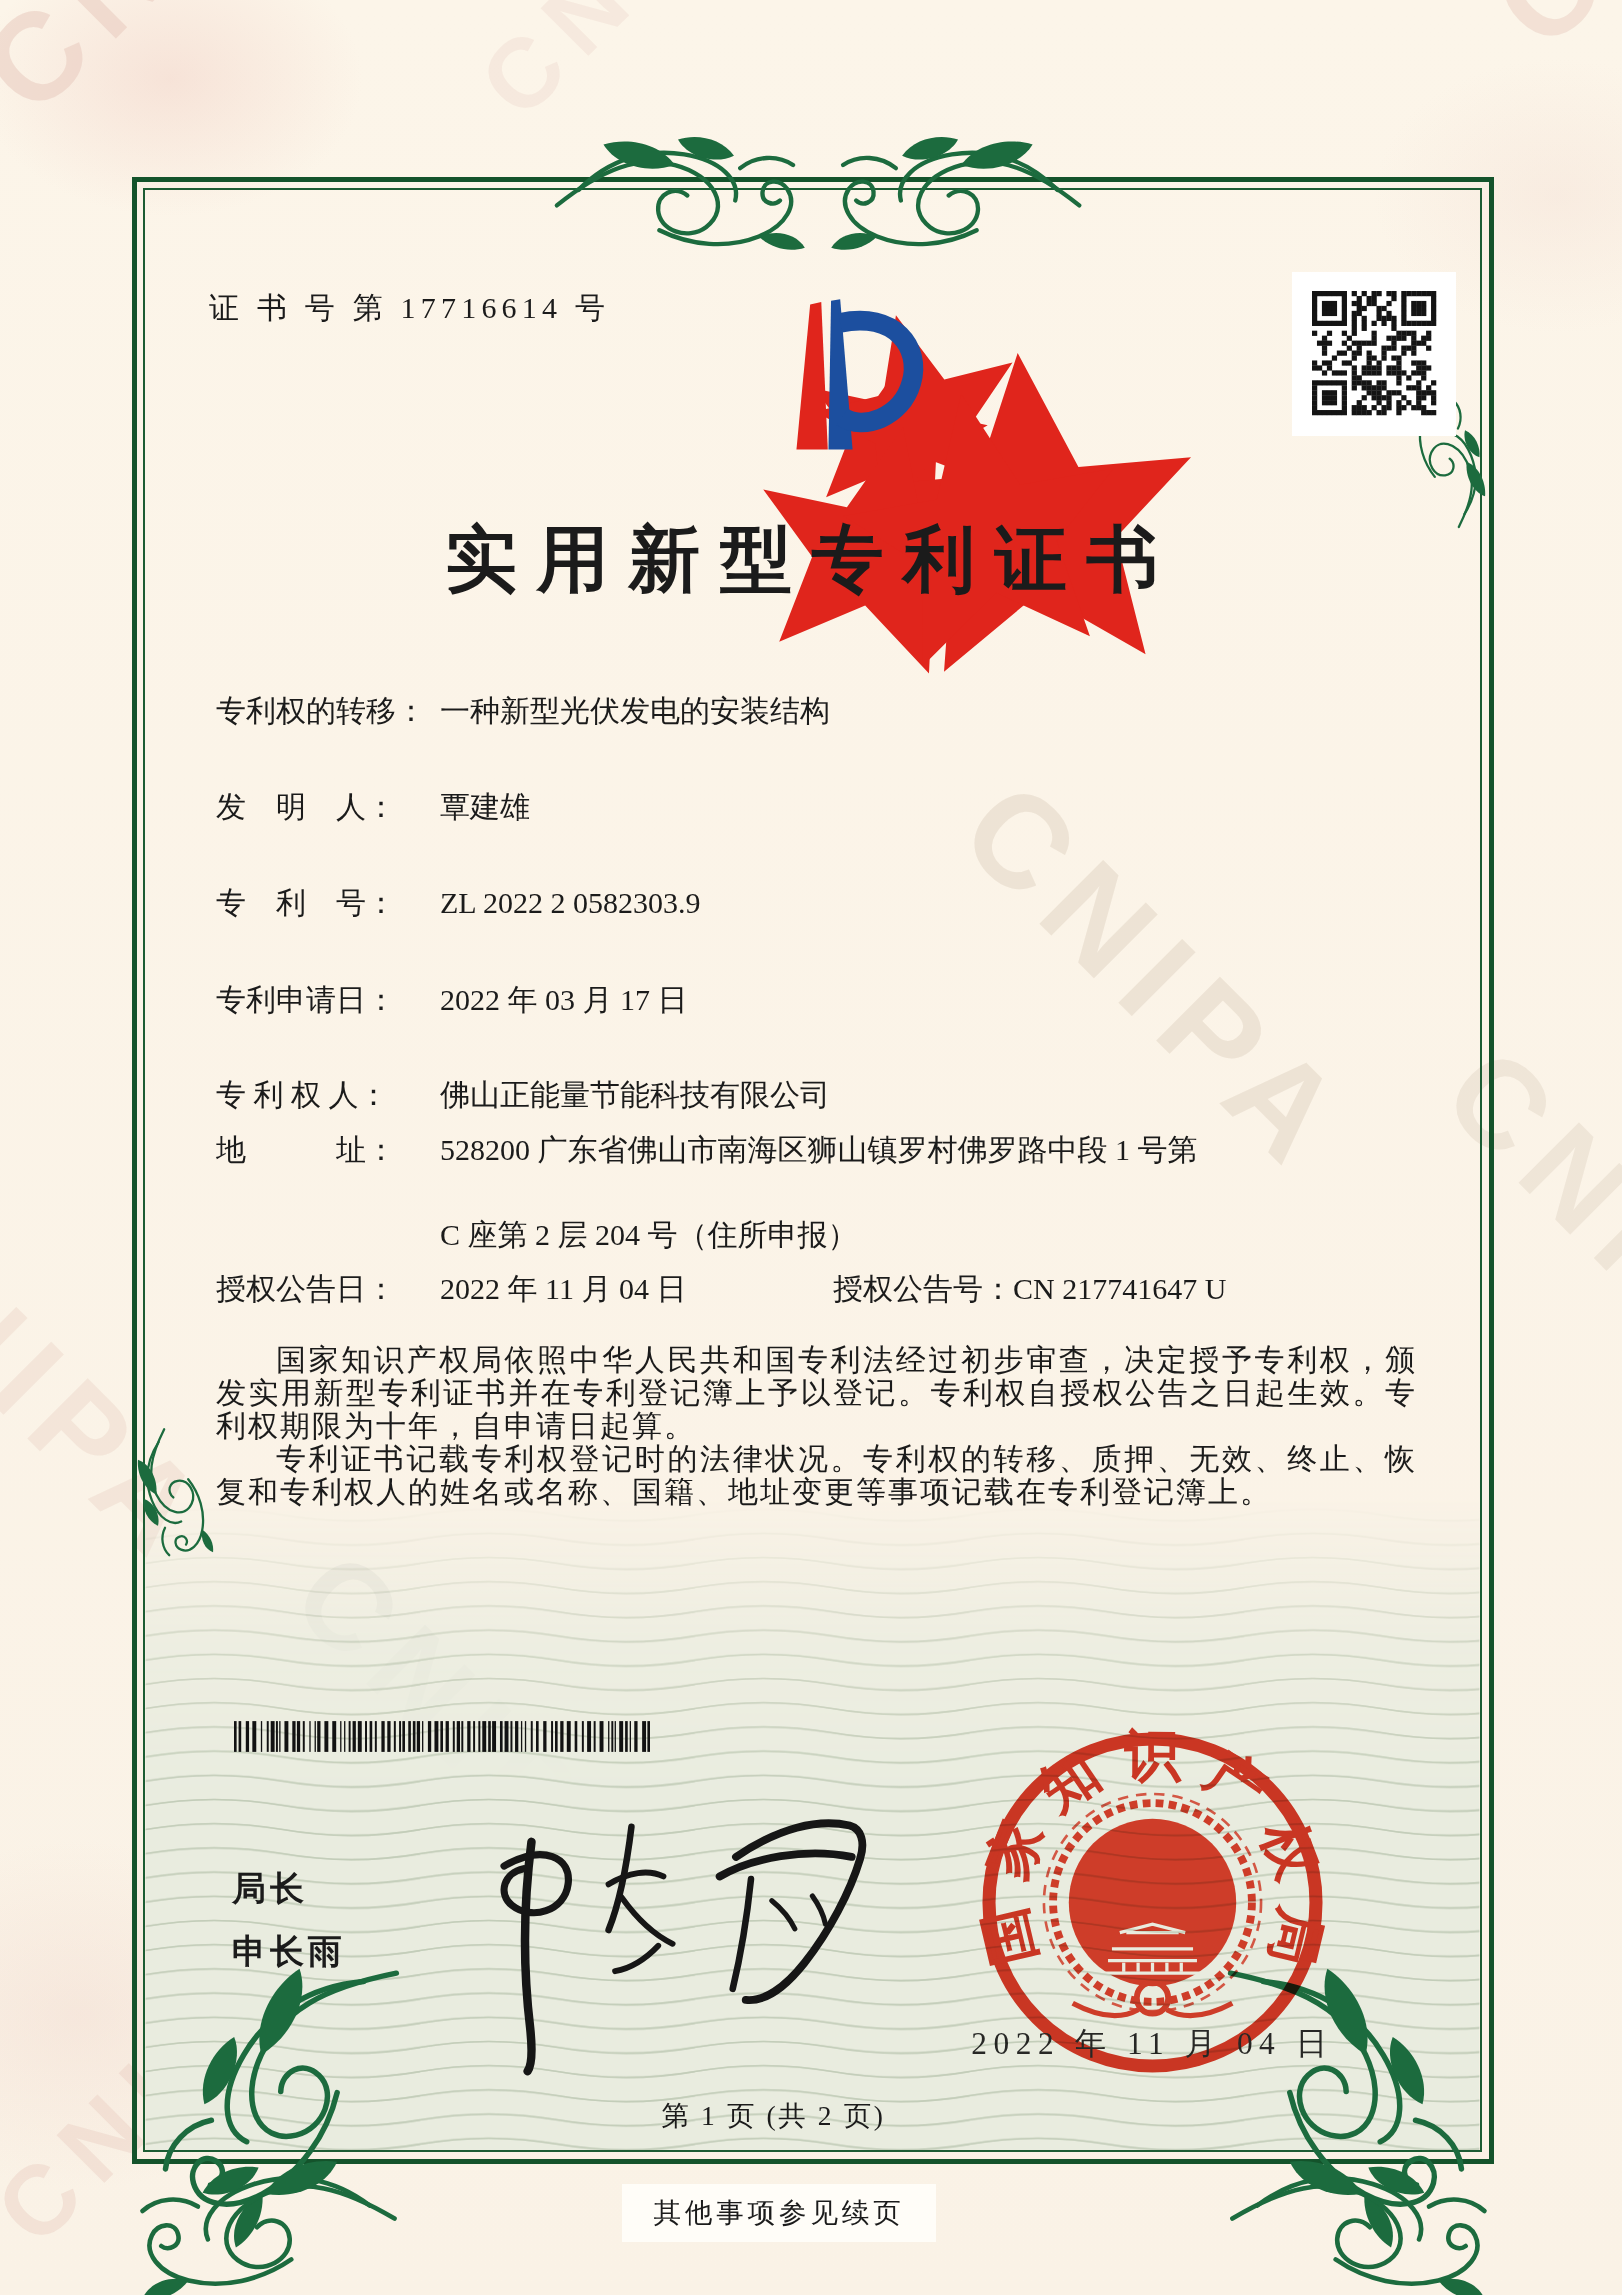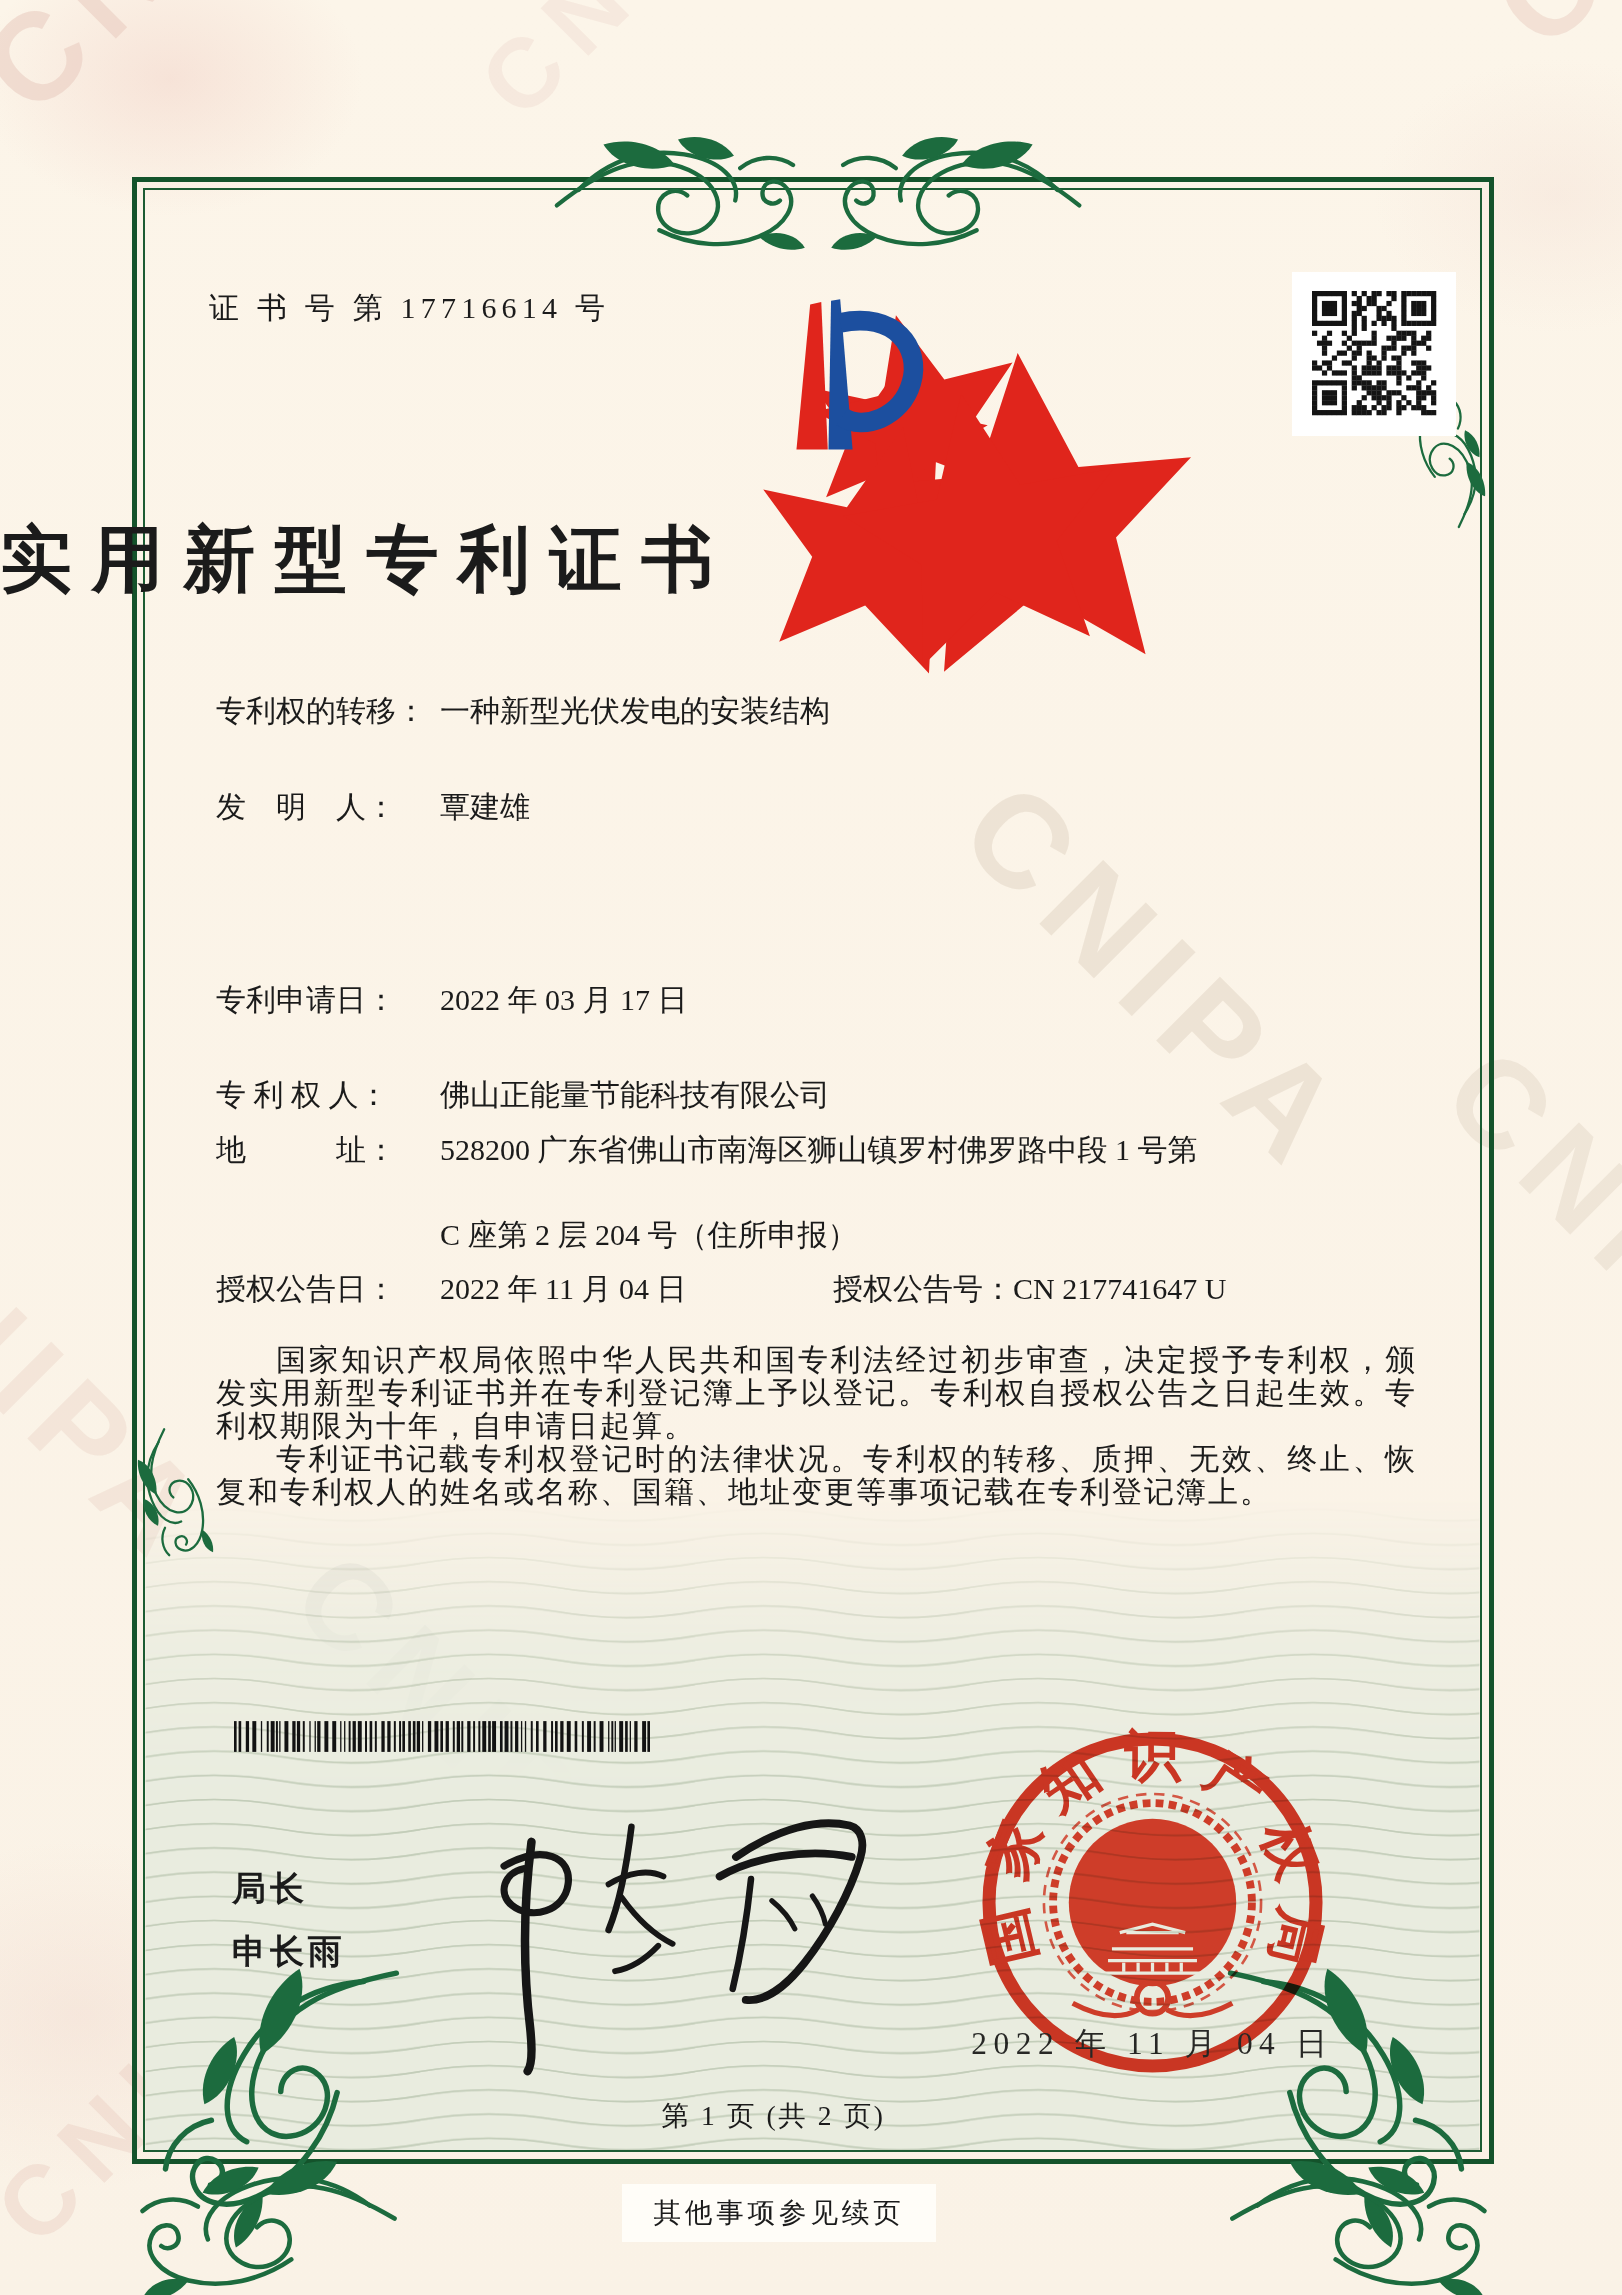--- a/index.html
+++ b/index.html
@@ -10,21 +10,21 @@
       radial-gradient(262px 196px at 1557px 196px, rgba(240,215,205,.30), transparent 70%),
       linear-gradient(#fcf5e9, #faf2e6);
     font-family:"Liberation Serif","DejaVu Serif",serif;color:#1b1b1b;}
   .wm{position:absolute;font-family:"Liberation Sans","DejaVu Sans",sans-serif;font-weight:bold;
       font-size:124px;letter-spacing:17px;transform-origin:left top;user-select:none;white-space:nowrap;}
   .frame-outer{position:absolute;left:132px;top:177px;width:1362px;height:1987px;
       border:5.9px solid #14532b;box-sizing:border-box;}
   .frame-inner{position:absolute;left:143px;top:188px;width:1339px;height:1964px;
       border:2px solid #1c5c33;box-sizing:border-box;}
   .cert-no{position:absolute;left:209px;top:288px;font-size:30px;letter-spacing:5.2px;}
-  .title{position:absolute;left:0;right:0;top:512px;font-size:72px;
+  .title{position:absolute;left:0;right:0;top:512px;text-align:center;font-size:72px;
       font-weight:bold;letter-spacing:19.6px;white-space:nowrap;}
   .field-row{position:absolute;left:216px;font-size:30px;white-space:nowrap;}
   .flabel{display:inline-block;width:224px;white-space:pre;}
   .fvalue{white-space:pre;}
   .addr2{position:absolute;left:440px;font-size:30px;white-space:pre;}
   .grant-no{position:absolute;left:617px;top:0;white-space:pre;}
   .legal{position:absolute;left:216px;top:1343px;width:1201px;font-size:30px;line-height:33px;
       text-align:justify;letter-spacing:2px;}
   .legal p{margin:0;text-indent:2em;}
   .signer{position:absolute;left:232px;font-family:"Liberation Sans","DejaVu Sans",sans-serif;
@@ -444,20 +444,23 @@
     </svg>
 
   <div class="title">实用新型专利证书</div>
 
   <div class="field-row" style="top:691px;">
     <span class="flabel">专利权的转移：</span><span class="fvalue">一种新型光伏发电的安装结构</span>
   </div>
   <div class="field-row" style="top:787px;">
     <span class="flabel">发　明　人：</span><span class="fvalue">覃建雄</span>
   </div>
+  <div class="field-row" style="top:883px;">
+    <span class="flabel">专　利　号：</span><span class="fvalue">ZL 2022 2 0582303.9</span>
+  </div>
   <div class="field-row" style="top:980px;">
     <span class="flabel">专利申请日：</span><span class="fvalue">2022 年 03 月 17 日</span>
   </div>
   <div class="field-row" style="top:1075px;">
     <span class="flabel">专 利 权 人：</span><span class="fvalue">佛山正能量节能科技有限公司</span>
   </div>
   <div class="field-row" style="top:1130px;">
     <span class="flabel">地　　　址：</span><span class="fvalue">528200 广东省佛山市南海区狮山镇罗村佛罗路中段 1 号第</span>
   </div>
   <div class="addr2" style="top:1215px;">C 座第 2 层 204 号（住所申报）</div>

